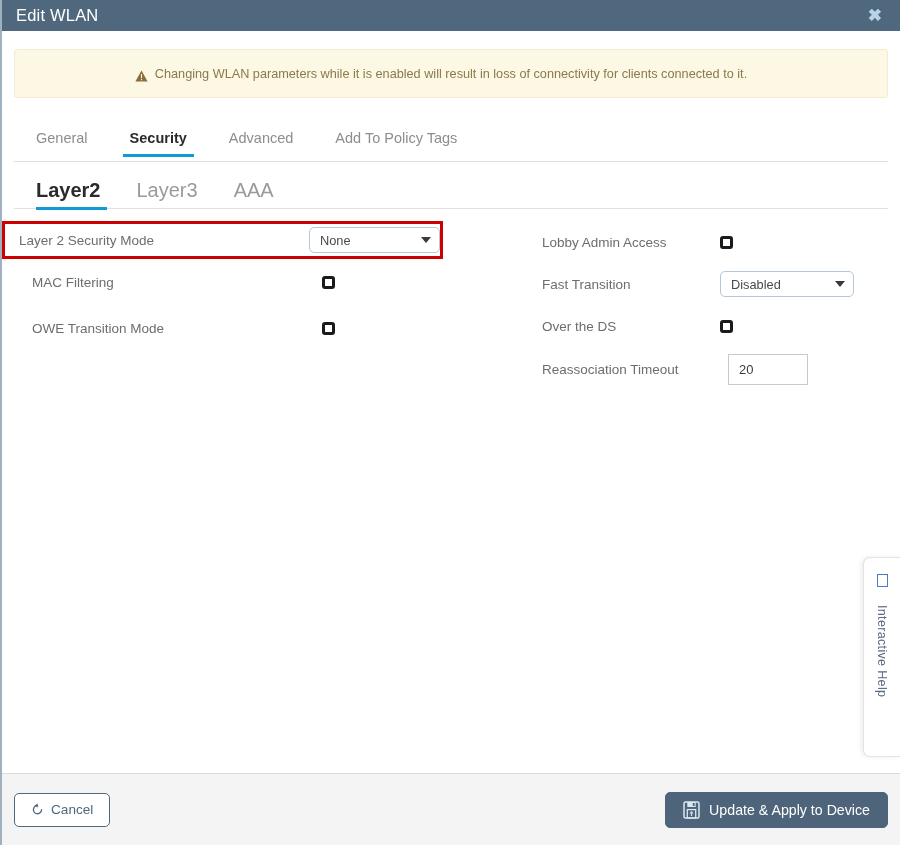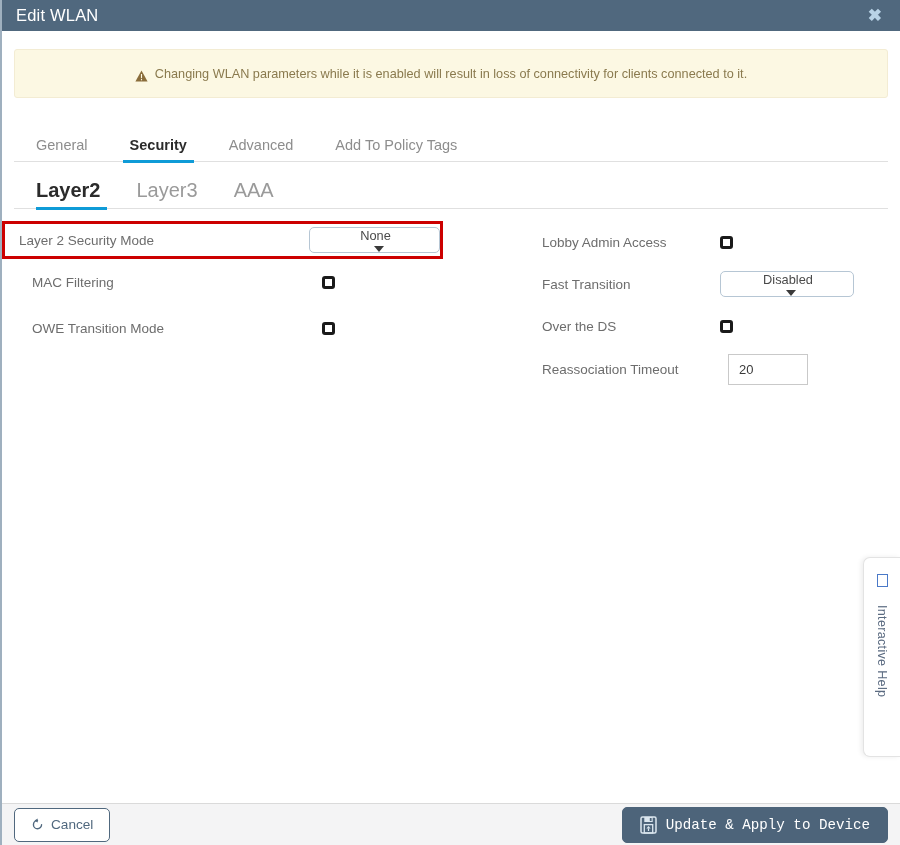--- a/index.html
+++ b/index.html
@@ -88,21 +88,21 @@
   .warn-text {
     color: #8a7a4e;
     font-size: 12.7px;
   }
 
   
   .tabs-l1 {
     margin: 27px 12px 0 12px;
     border-bottom: 1px solid #e0e0e0;
     display: flex;
-    align-items: flex-end;
+    align-items: center;
     height: 36px;
     padding-left: 10px;
     gap: 0;
   }
   .tab1 {
     font-size: 14.5px;
     color: #8d8d8d;
     padding: 0 21px 9px 21px;
     position: relative;
     cursor: pointer;
@@ -200,21 +200,20 @@
     border-radius: 5px;
     background: #ffffff;
     display: flex;
     align-items: center;
     justify-content: space-between;
     padding: 0 8px 0 10px;
     box-sizing: border-box;
     font-size: 12.8px;
     color: #4a4a4a;
     cursor: pointer;
-    flex-direction: column;
   }
   .select-box.wide { width: 134px; }
   .caret {
     width: 0; height: 0;
     border-left: 5px solid transparent;
     border-right: 5px solid transparent;
     border-top: 6px solid #3a3a3a;
     margin-left: 6px;
   }
 
@@ -286,21 +285,21 @@
     user-select: none;
     pointer-events: none;
     z-index: 5;
   }
   .wm-line1 { font-size: 20.5px; line-height: 27px; color: #cbcbcb; }
   .wm-line2 { font-size: 12.5px; line-height: 17px; color: #cbcbcb; }
 
   
   .footer {
     flex: 0 0 auto;
-    height: 42px;
+    height: 72px;
     background: #f4f4f5;
     border-top: 1px solid #dadada;
     display: flex;
     align-items: center;
     justify-content: space-between;
     padding: 0 12px;
     box-sizing: border-box;
     position: relative;
     z-index: 6;
   }
@@ -323,21 +322,21 @@
     align-items: center;
     gap: 9px;
     height: 36px;
     padding: 0 17px;
     border: 1px solid #4d647a;
     border-radius: 5px;
     background: #4d647a;
     color: #ffffff;
     font-size: 14.2px;
     cursor: pointer;
-    font-family: Liberation Mono, monospace;
+    font-family: Liberation Sans, sans-serif;
     margin-left: 6px;
   }
   .icon-undo, .icon-save { display: inline-flex; }
 </style>
 </head>
 <body>
 
 <div class="modal">
 
   <div class="titlebar">

